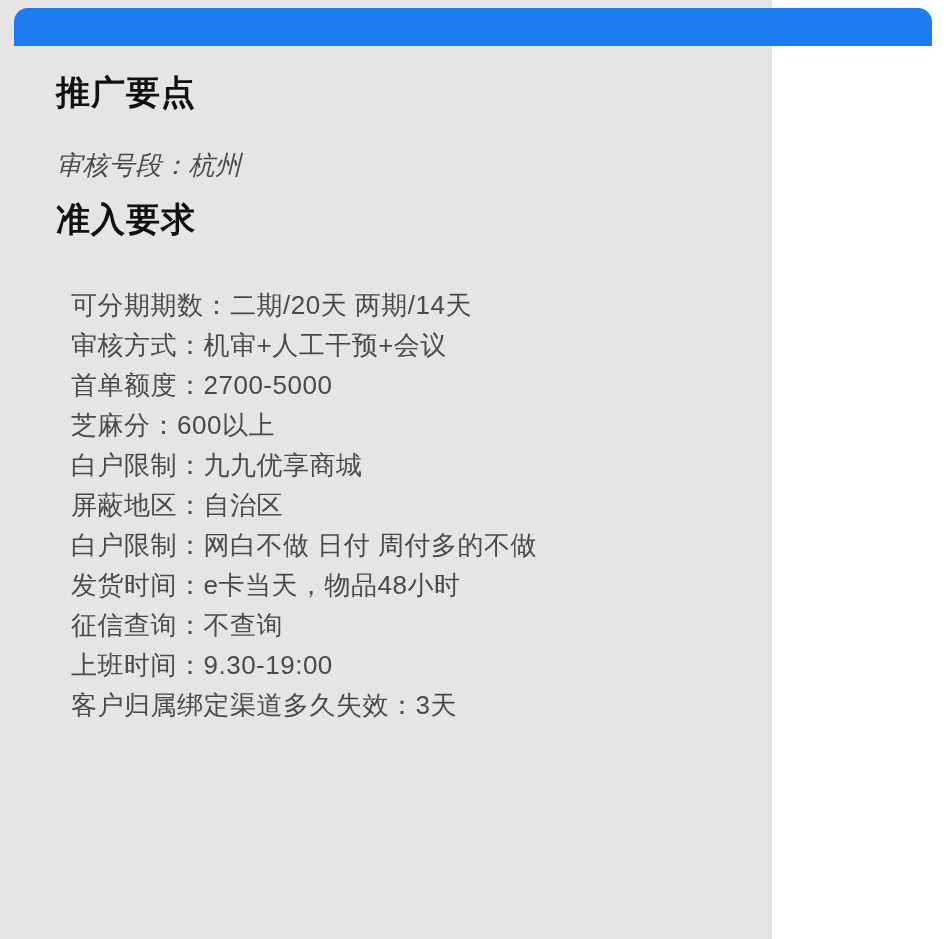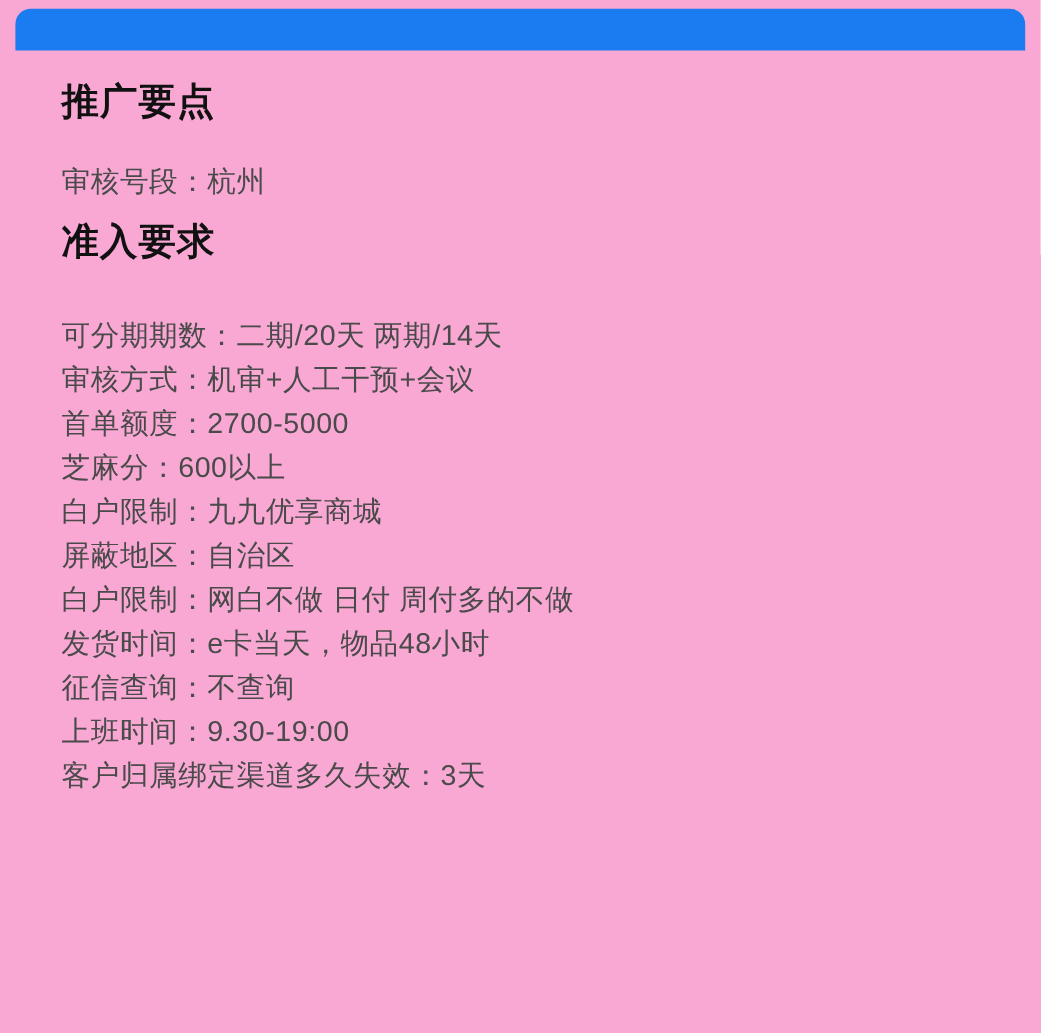--- a/index.html
+++ b/index.html
@@ -8,24 +8,24 @@
   }
   body {
     width: 946px;
     height: 939px;
     background: #ffffff;
     font-family: "Liberation Sans", "DejaVu Sans", sans-serif;
     overflow: hidden;
   }
   .page {
     position: relative;
-    width: 946px;
+    width: 772px;
     height: 939px;
     box-sizing: border-box;
-    background: #f9a8d4;
+    background: #e5e5e5;
   }
   
   .top-banner {
     position: absolute;
     top: 8px;
     left: 14px;
     width: 918px;
     height: 38px;
     background: #1a7cf0;
     border-radius: 14px 14px 0 0;
@@ -43,23 +43,25 @@
     font-weight: bold;
     color: #111111;
     margin: 14px 0 0 0;
     letter-spacing: 1px;
   }
   .sub-line {
     font-size: 26px;
     color: #4a4a4a;
     margin-top: 32px;
     letter-spacing: 0.5px;
+    font-style: italic;
   }
   .spec-list {
     margin-top: 42px;
+    margin-left: 15px;
   }
   .spec-row {
     font-size: 26px;
     color: #4a4a4a;
     line-height: 40px;
     white-space: nowrap;
     letter-spacing: 0.5px;
   }
   .second-title {
     margin-top: 40px;

